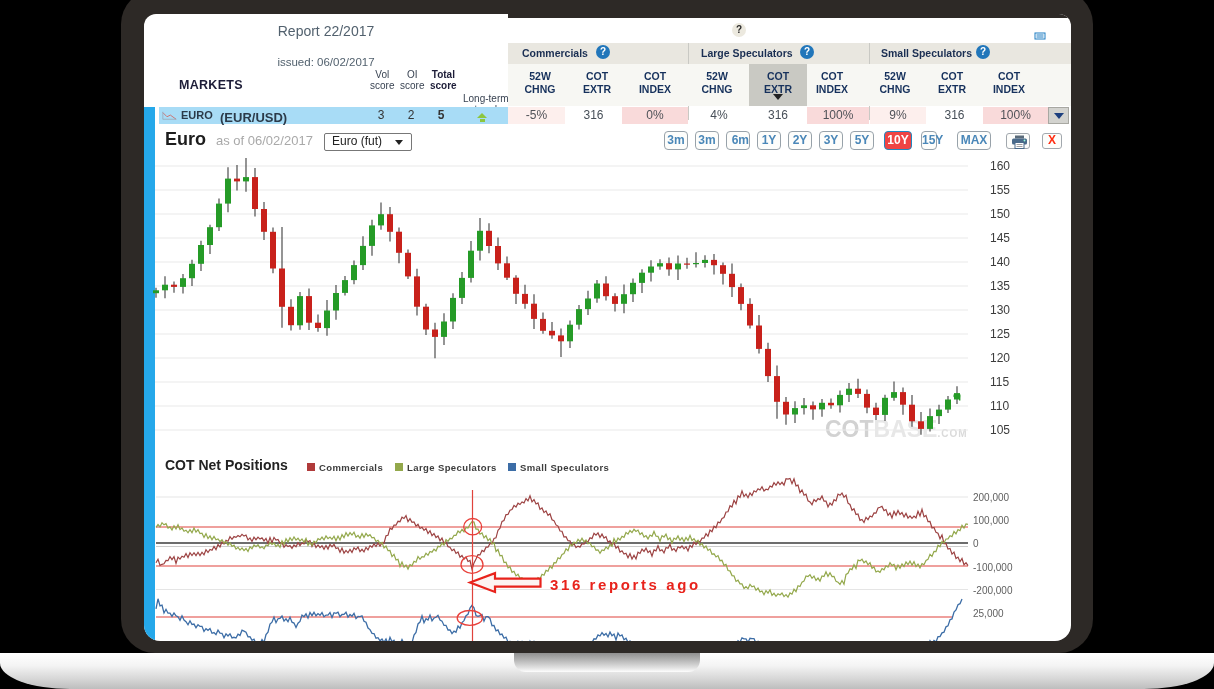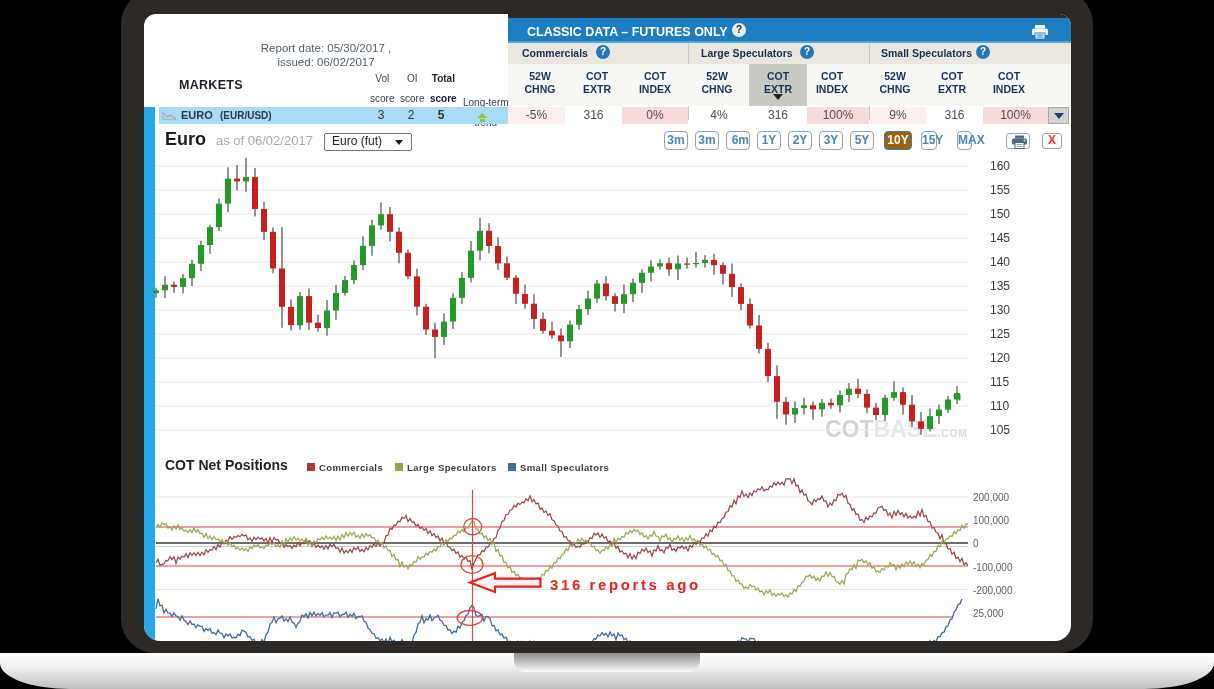--- a/index.html
+++ b/index.html
@@ -15,21 +15,21 @@
   background:linear-gradient(#8f8f8f 0%, #b3b3b3 35%, #e2e2e2 78%, #fdfdfd 100%);
   border-radius:0 0 12px 12px; }
 #screen { left:144px; top:14px; width:927px; height:627px; background:#fff; border-radius:12px 12px 16px 16px; overflow:hidden; }
 
 #bluestripe { left:0px; top:93px; width:11px; height:534px; background:#25a8ea; }
 .nav { color:#52616e; text-align:center; }
 #rep1 { left:0px; top:9px; width:364px; font-size:14px; }
 #rep2 { left:0px; top:28px; width:364px; font-size:11.5px; }
 #rep3 { left:0px; top:42px; width:364px; font-size:11.5px; }
 #markets { left:35px; top:64px; font-size:12.5px; font-weight:bold; color:#1d1d38; letter-spacing:0.3px;}
-.mh { font-size:10px; color:#394352; text-align:center; line-height:20px; top:55px; }
+.mh { font-size:10px; color:#394352; text-align:center; line-height:11px; top:55px; }
 .mh b { color:#1d1d38; }
 
 #cbar { left:364px; top:4px; width:563px; height:25px; background:#1d7dc2; color:#fff; border-bottom:2px solid #55a4d9; }
 #cbartop { left:364px; top:0px; width:563px; height:4px; background:#2d2926; }
 #cbar .t { position:absolute; left:19px; top:7px; font-size:12.5px; font-weight:bold; }
 
 #gband { left:364px; top:29px; width:563px; height:21px; background:#e9e7e0; }
 .gsep { top:29px; width:1px; height:77px; background:#c9c9c4; }
 .gt { font-size:10.5px; font-weight:bold; color:#1a2e52; top:33px; }
 .qi { width:14px; height:14px; border-radius:50%; background:#2176ba; color:#fff; font-size:10px;
@@ -41,62 +41,59 @@
 #seltri { left:629px; top:80px; width:0; height:0; border-left:5px solid transparent; border-right:5px solid transparent; border-top:6px solid #222; }
 
 #eurorow { left:15px; top:93px; width:349px; height:17px; background:#a8dcf6; }
 .cell { top:93px; height:17px; font-size:12px; text-align:center; line-height:17px; color:#474f58; }
 .pinkD { background:#f9dada; color:#4f5258; }
 .pinkL { background:#fdefed; color:#4f5258; }
 #ddbtn { left:904px; top:93px; width:21px; height:17px; background:#d3d3cf; border:1px solid #a8a8a2; }
 #ddbtn .tri { position:absolute; left:4.5px; top:5px; width:0; height:0; border-left:5px solid transparent; border-right:5px solid transparent; border-top:6.5px solid #1c3f7e; }
 #eurorow .ic { position:absolute; left:3px; top:3px; width:15px; height:11px; }
 #eurotxt { left:37px; top:95px; font-size:11px; font-weight:bold; color:#2b3a49; }
-#eurotxt2 { left:76px; top:96px; font-size:10px; font-weight:bold; color:#2b3a49; }
+#eurotxt2 { left:76px; top:96px; font-size:13px; font-weight:bold; color:#2b3a49; }
 .score { top:94px; font-size:12px; color:#333; text-align:center; width:20px; }
 #uparrow { left:333px; top:99px; width:0; height:0; border-left:5.5px solid transparent; border-right:5.5px solid transparent; border-bottom:5.5px solid #8cc63e; }
 #uparrow2 { left:336px; top:104.5px; width:5px; height:3px; background:#8cc63e; }
 
 #ttl { left:21px; top:115px; font-size:18px; font-weight:bold; color:#1d1d1d; }
 #asof { left:72px; top:119px; font-size:13px; color:#a9a9a9; }
 #sel { left:180px; top:119px; width:88px; height:18px; border:1px solid #777; border-radius:2px; background:#fff; font-size:12px; color:#222; padding-left:7px; line-height:15px; }
 #sel .tri { position:absolute; right:8px; top:6px; width:0; height:0; border-left:4px solid transparent; border-right:4px solid transparent; border-top:5px solid #222; }
 .tb { top:117px; height:19px; border:1.5px solid #98a2aa; border-radius:4px; background:#fdfdfb;
   color:#4a87b8; font-size:12px; font-weight:bold; text-align:center; line-height:16px; }
-.tb.sel { background:#a16207; color:#fff; border-color:#2089c2; }
+.tb.sel { background:#ef4444; color:#fff; border-color:#2089c2; }
 #xbtn { left:898px; top:119px; width:20px; height:16px; border:1.5px solid #a2a8ae; border-radius:3px;
   background:#fdfdfb; color:#ff2d12; font-weight:bold; font-size:12px; text-align:center; line-height:13px; }
 #pbtn { left:862px; top:119px; width:24px; height:16px; border:1.5px solid #a2a8ae; border-radius:3px; background:#fdfdfb; }
 
 #candlesvg { left:0px; top:140px; }
 #cotsvg { left:0px; top:440px; }
 #cotttl { left:21px; top:443px; font-size:14px; font-weight:bold; color:#222; }
 .leg { top:448px; font-size:9.5px; font-weight:bold; color:#3c3c3c; letter-spacing:0.4px; }
 .legsq { top:449px; width:8px; height:8px; }
 #wm { left:681px; top:402px; font-size:23px; font-weight:bold; color:#d2d2d2; }
 #wm .l2 { color:#e7e7e7; } #wm .l3 { font-size:10px; color:#dadada; letter-spacing:1px; }
 </style>
 </head>
 <body>
 <div id="page">
   <div id="bezel" class="abs"></div>
   <div id="base" class="abs"></div>
   <div id="notch" class="abs"></div>
   <div id="screen" class="abs">
     <div id="bluestripe" class="abs"></div>
-    <div id="rep2" class="abs nav">Report date: 05/30/2017 ,</div>
+    <div id="rep1" class="abs nav">Report 22/2017</div>
     <div id="rep3" class="abs nav">issued: 06/02/2017</div>
     <div id="markets" class="abs">MARKETS</div>
     <div class="abs mh" style="left:226px;">Vol<br>score</div>
     <div class="abs mh" style="left:256px;">OI<br>score</div>
     <div class="abs mh" style="left:286px;"><b>Total<br>score</b></div>
     <div class="abs mh" style="left:319px;margin-top:24px;">Long-term<br>trend</div>
-    <div id="cbar" class="abs">
-        <span class="t">CLASSIC DATA – FUTURES ONLY</span>
-      </div>
     <div id="cbartop" class="abs"></div>
     <div class="abs" style="left:588px;top:9px;width:14px;height:14px;border-radius:50%;background:#ece9df;color:#2a2a2a;font-size:10px;font-weight:bold;text-align:center;line-height:14px;">?</div>
     <svg class="abs" style="left:886px;top:10px;" width="20" height="16" viewBox="0 0 20 16">
 <rect x="5" y="1" width="10" height="3.5" fill="#fff"></rect>
 <rect x="2" y="4.5" width="16" height="6.5" rx="1.5" fill="#fff"></rect>
 <rect x="5" y="9" width="10" height="6" fill="#fff" stroke="#1d7dc2" stroke-width="1"></rect>
 <line x1="6.5" y1="11" x2="13.5" y2="11" stroke="#1d7dc2" stroke-width="1"></line>
 <line x1="6.5" y1="13" x2="13.5" y2="13" stroke="#1d7dc2" stroke-width="1"></line>
 </svg>
     <div id="gband" class="abs"></div>
@@ -150,21 +147,21 @@
     <div id="sel" class="abs">Euro (fut)<span class="tri"></span></div>
     <div class="abs tb" style="left:520px;width:24px;">3m</div>
     <div class="abs tb" style="left:551px;width:24px;">3m</div>
     <div class="abs tb" style="left:582px;width:24px;text-align:right;">6m</div>
     <div class="abs tb" style="left:613px;width:24px;">1Y</div>
     <div class="abs tb" style="left:644px;width:24px;">2Y</div>
     <div class="abs tb" style="left:675px;width:24px;">3Y</div>
     <div class="abs tb" style="left:706px;width:24px;">5Y</div>
     <div class="abs tb sel" style="left:740px;width:28px;">10Y</div>
     <div class="abs tb" style="left:777px;width:16px;">15Y</div>
-    <div class="abs tb" style="left:813px;width:15px;text-align:right;">MAX</div>
+    <div class="abs tb" style="left:813px;width:34px;">MAX</div>
     <div id="pbtn" class="abs">
         <svg width="19" height="14" viewBox="0 0 19 14" style="position:absolute;left:3px;top:1px;">
 <rect x="5" y="0.5" width="9" height="3" fill="#5a6b7a"></rect>
 <rect x="2" y="3.5" width="15" height="6" rx="1.5" fill="#4a6a8a"></rect>
 <circle cx="14.5" cy="5.5" r="0.9" fill="#9fd"></circle>
 <rect x="5" y="7.5" width="9" height="6" fill="#fff" stroke="#4a6a8a" stroke-width="1"></rect>
 <line x1="6.5" y1="9.5" x2="12.5" y2="9.5" stroke="#888" stroke-width="0.8"></line>
 <line x1="6.5" y1="11.5" x2="12.5" y2="11.5" stroke="#888" stroke-width="0.8"></line>
 </svg>
       </div>

